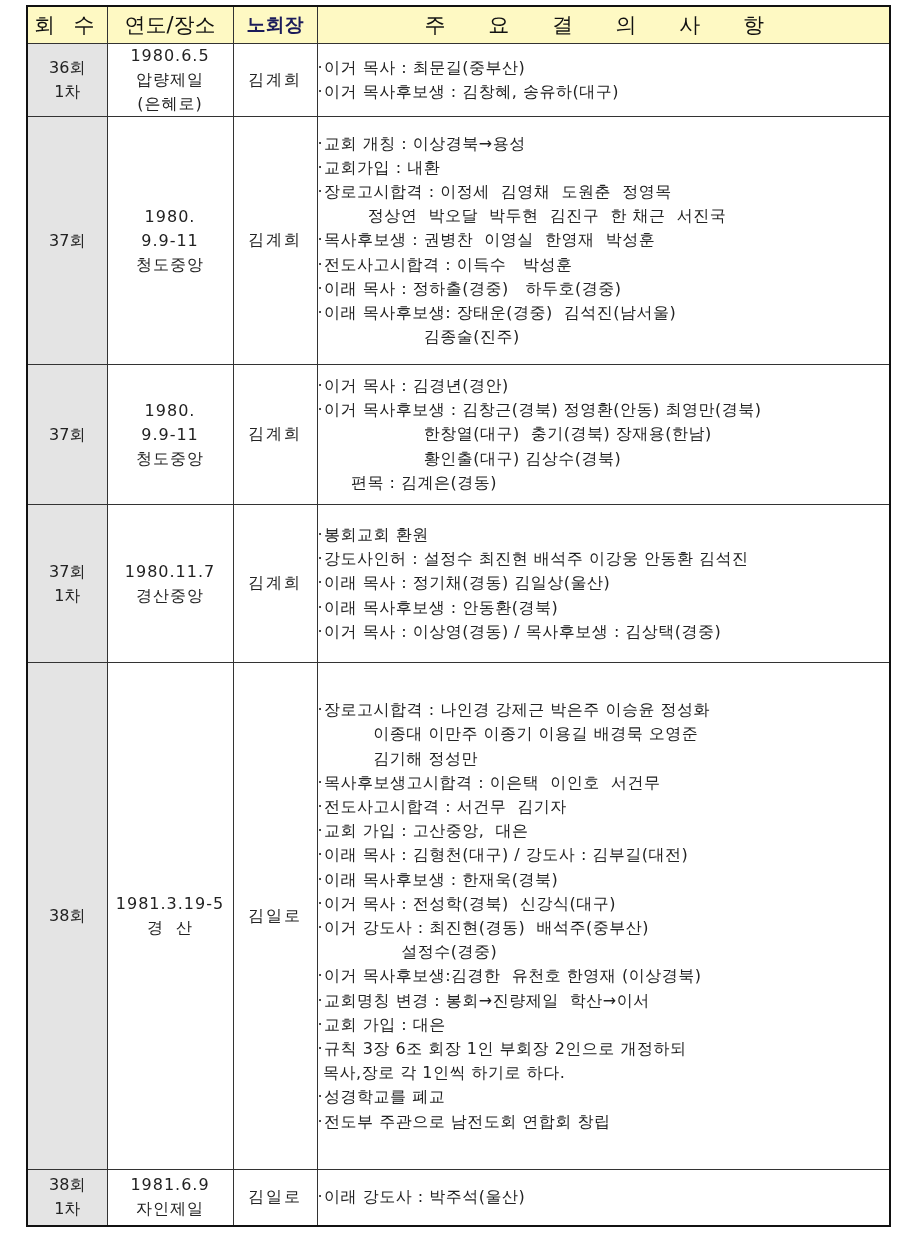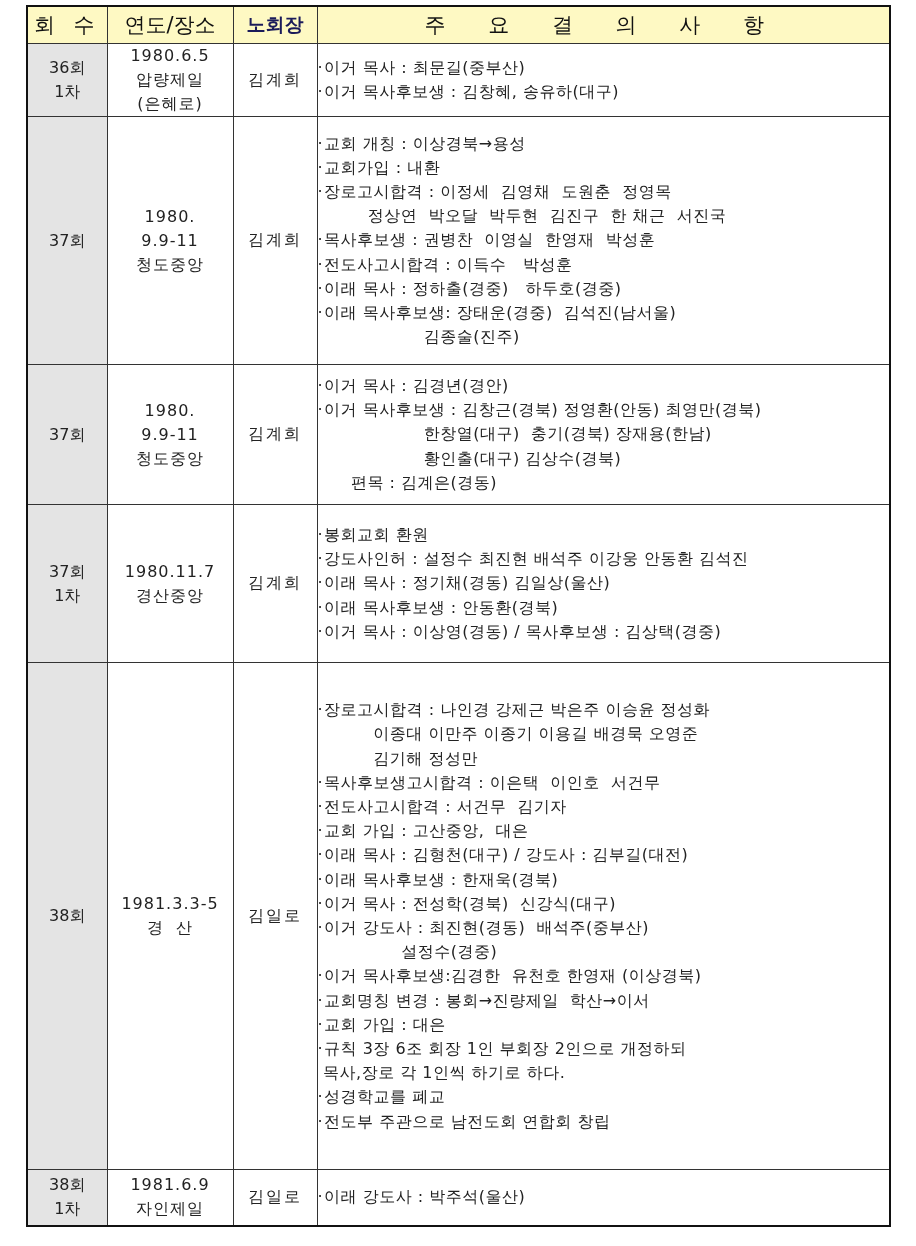--- a/index.html
+++ b/index.html
@@ -115,21 +115,21 @@
           <span class="line bullet">이래 목사 : 정기채(경동) 김일상(울산)</span>
           <span class="line bullet">이래 목사후보생 : 안동환(경북)</span>
           <span class="line bullet">이거 목사 : 이상영(경동) / 목사후보생 : 김상택(경중)</span>
         </td>
       </tr>
       <tr style="height: 507px;">
         <td class="session">
           <span class="cell-line">38회</span>
         </td>
         <td class="dateplace">
-          <span class="cell-line">1981.3.3-5</span>
+          <span class="cell-line">1981.3.19-5</span>
           <span class="cell-line">경  산</span>
         </td>
         <td class="chair">김일로</td>
         <td class="decisions">
           <span class="line bullet">장로고시합격 : 나인경 강제근 박은주 이승윤 정성화</span>
           <span class="line">          이종대 이만주 이종기 이용길 배경묵 오영준</span>
           <span class="line">          김기해 정성만</span>
           <span class="line bullet">목사후보생고시합격 : 이은택  이인호  서건무</span>
           <span class="line bullet">전도사고시합격 : 서건무  김기자</span>
           <span class="line bullet">교회 가입 : 고산중앙,  대은</span>

